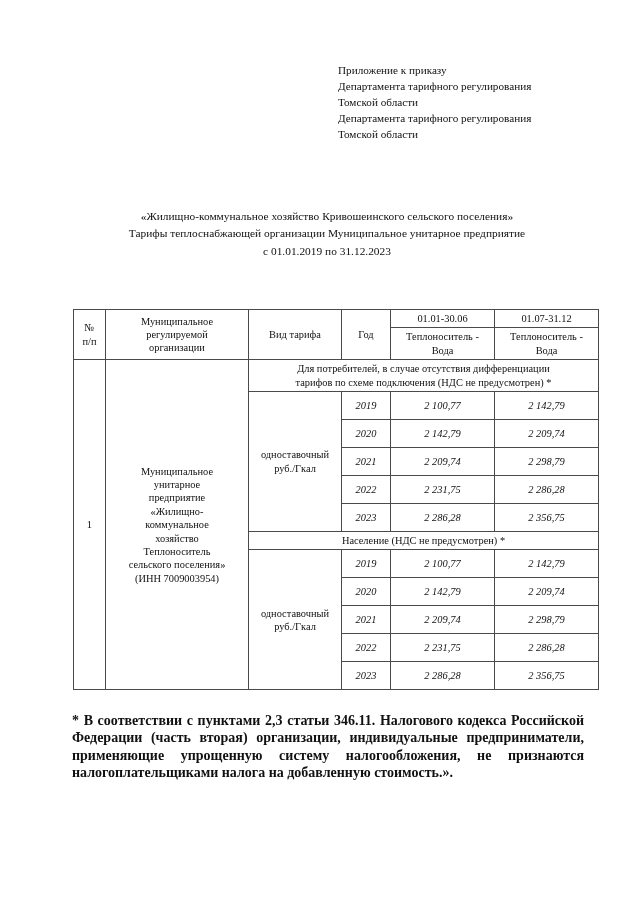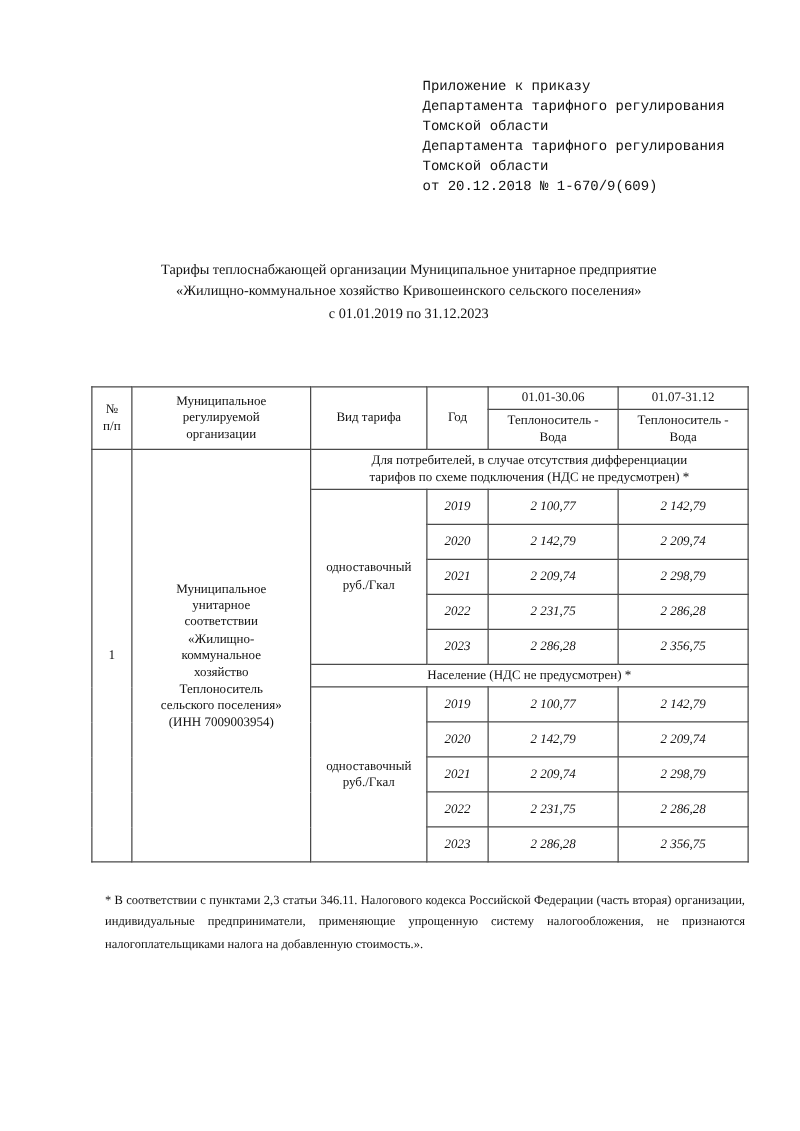--- a/index.html
+++ b/index.html
@@ -28,21 +28,21 @@
   .doc-header {
     position: absolute;
     left: 338px;
     top: 62px;
     width: 262px;
     font-size: 11.2px;
     line-height: 16.1px;
     text-align: left;
     white-space: nowrap;
   }
-  .doc-header div { white-space: nowrap; font-family: Liberation Mono, monospace; }
+  .doc-header div { white-space: nowrap; }
 
   
   .doc-title {
     position: absolute;
     left: 72px;
     top: 208px;
     width: 510px;
     font-size: 11.4px;
     line-height: 17.4px;
     text-align: center;
@@ -96,46 +96,46 @@
   col.c-num  { width: 32px; }
   col.c-org  { width: 143px; }
   col.c-kind { width: 93px; }
   col.c-year { width: 49px; }
   col.c-p1   { width: 104px; }
   col.c-p2   { width: 104px; }
 
   
   .footnote {
     position: absolute;
-    left: 84px;
+    left: 72px;
     top: 712px;
     width: 512px;
-    font-size: 10px;
+    font-size: 14px;
     line-height: 17.4px;
     text-align: justify;
     text-justify: inter-word;
+    font-weight: bold;
   }
 </style>
 </head>
 <body>
 
 <div class="page">
 
   <div class="doc-header">
     <div>Приложение к приказу</div>
     <div>Департамента тарифного регулирования</div>
     <div>Томской области</div>
     <div>Департамента тарифного регулирования</div>
     <div>Томской области</div>
-    <div>от 20.12.2018 № 1-670/9(609)</div>
   </div>
 
   <div class="doc-title">
+    <div>«Жилищно-коммунальное хозяйство Кривошеинского сельского поселения»</div>
     <div>Тарифы теплоснабжающей организации Муниципальное унитарное предприятие</div>
-    <div>«Жилищно-коммунальное хозяйство Кривошеинского сельского поселения»</div>
     <div>с 01.01.2019 по 31.12.2023</div>
   </div>
 
   <div class="tbl-wrap">
     <table class="tariff">
       <colgroup>
         <col class="c-num">
           <col class="c-org">
           <col class="c-kind">
         <col class="c-year">
@@ -169,21 +169,21 @@
           </th>
         </tr>
       </thead>
       <tbody>
 
         <tr>
           <td rowspan="12" class="num-cell">1</td>
           <td rowspan="12" class="org-cell">
             <span>Муниципальное</span><br>
             <span>унитарное</span><br>
-            <span>соответствии</span><br>
+            <span>предприятие</span><br>
             <span>«Жилищно-</span><br>
             <span>коммунальное</span><br>
             <span>хозяйство</span><br>
             <span>Теплоноситель</span><br>
             <span>сельского поселения»</span><br>
             <span>(ИНН 7009003954)</span>
           </td>
           <td colspan="4" class="section-note">
             <span>Для потребителей, в случае отсутствия дифференциации</span><br>
             <span>тарифов по схеме подключения (НДС не предусмотрен) *</span>

